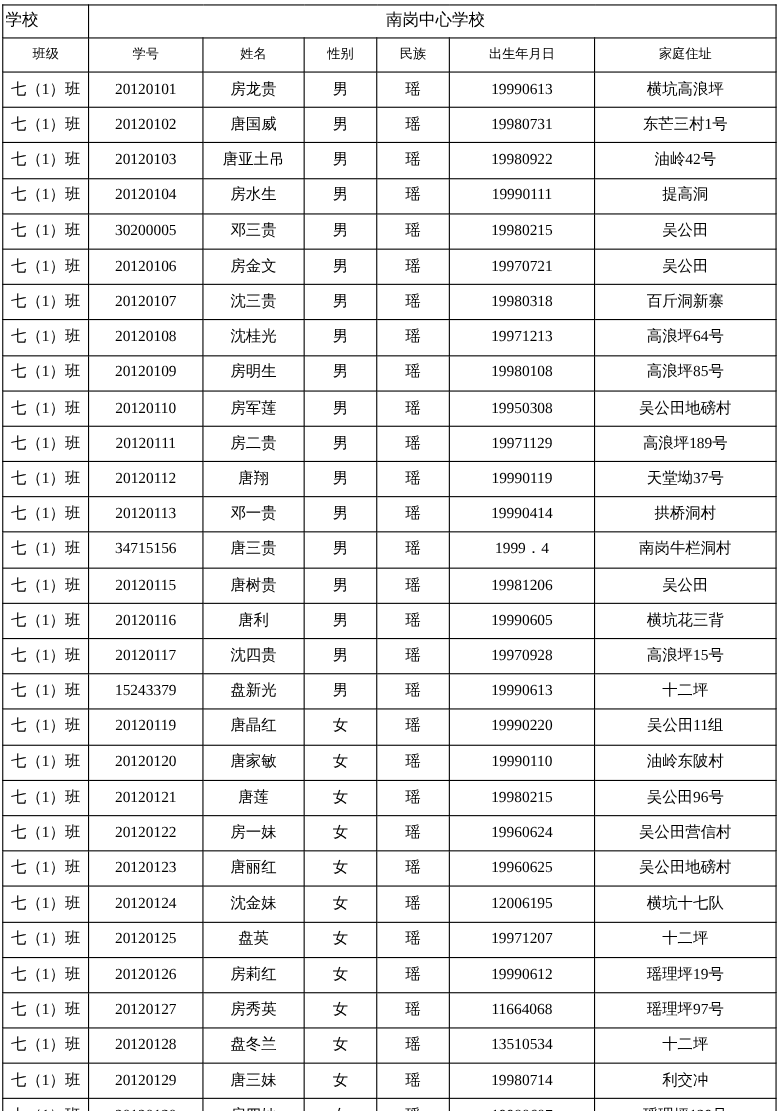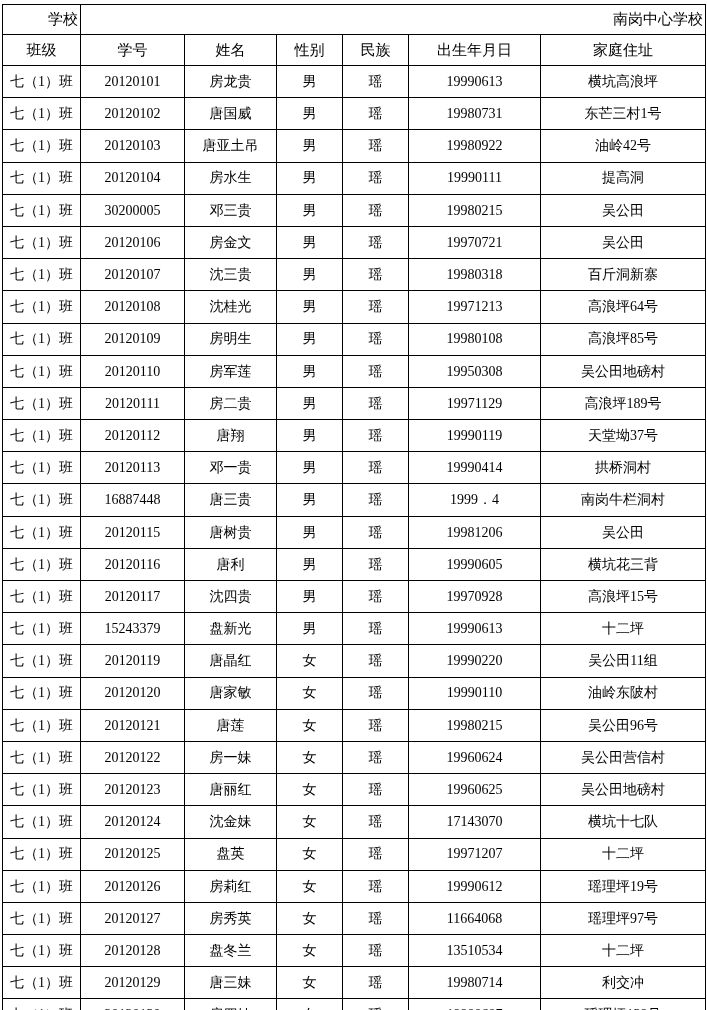--- a/index.html
+++ b/index.html
@@ -34,29 +34,29 @@
     line-height: 1.1;
     padding: 1px 2px;
     white-space: nowrap;
     overflow: hidden;
   }
   tr.title-row td {
     height: 27px;
     font-size: 15px;
   }
   tr.title-row td.title-label {
-    text-align: right;
+    text-align: left;
   }
   tr.title-row td.title-value {
-    text-align: right;
+    text-align: center;
     padding-left: 8px;
   }
   tr.header-row td {
     height: 28px;
-    font-size: 15px;
+    font-size: 12px;
   }
   tbody tr.data-row td {
     height: 29.2px;
     font-size: 14px;
   }
   
   col.c-class { width: 78px; }
   col.c-id    { width: 104px; }
   col.c-name  { width: 92px; }
   col.c-sex   { width: 66px; }
@@ -204,21 +204,21 @@
           <td>七（1）班</td>
           <td>20120113</td>
           <td>邓一贵</td>
           <td>男</td>
           <td>瑶</td>
           <td>19990414</td>
           <td>拱桥洞村</td>
         </tr>
         <tr class="data-row">
           <td>七（1）班</td>
-          <td>16887448</td>
+          <td>34715156</td>
           <td>唐三贵</td>
           <td>男</td>
           <td>瑶</td>
           <td>1999．4</td>
           <td>南岗牛栏洞村</td>
         </tr>
         <tr class="data-row">
           <td>七（1）班</td>
           <td>20120115</td>
           <td>唐树贵</td>
@@ -298,21 +298,21 @@
           <td>瑶</td>
           <td>19960625</td>
           <td>吴公田地磅村</td>
         </tr>
         <tr class="data-row">
           <td>七（1）班</td>
           <td>20120124</td>
           <td>沈金妹</td>
           <td>女</td>
           <td>瑶</td>
-          <td>17143070</td>
+          <td>12006195</td>
           <td>横坑十七队</td>
         </tr>
         <tr class="data-row">
           <td>七（1）班</td>
           <td>20120125</td>
           <td>盘英</td>
           <td>女</td>
           <td>瑶</td>
           <td>19971207</td>
           <td>十二坪</td>

